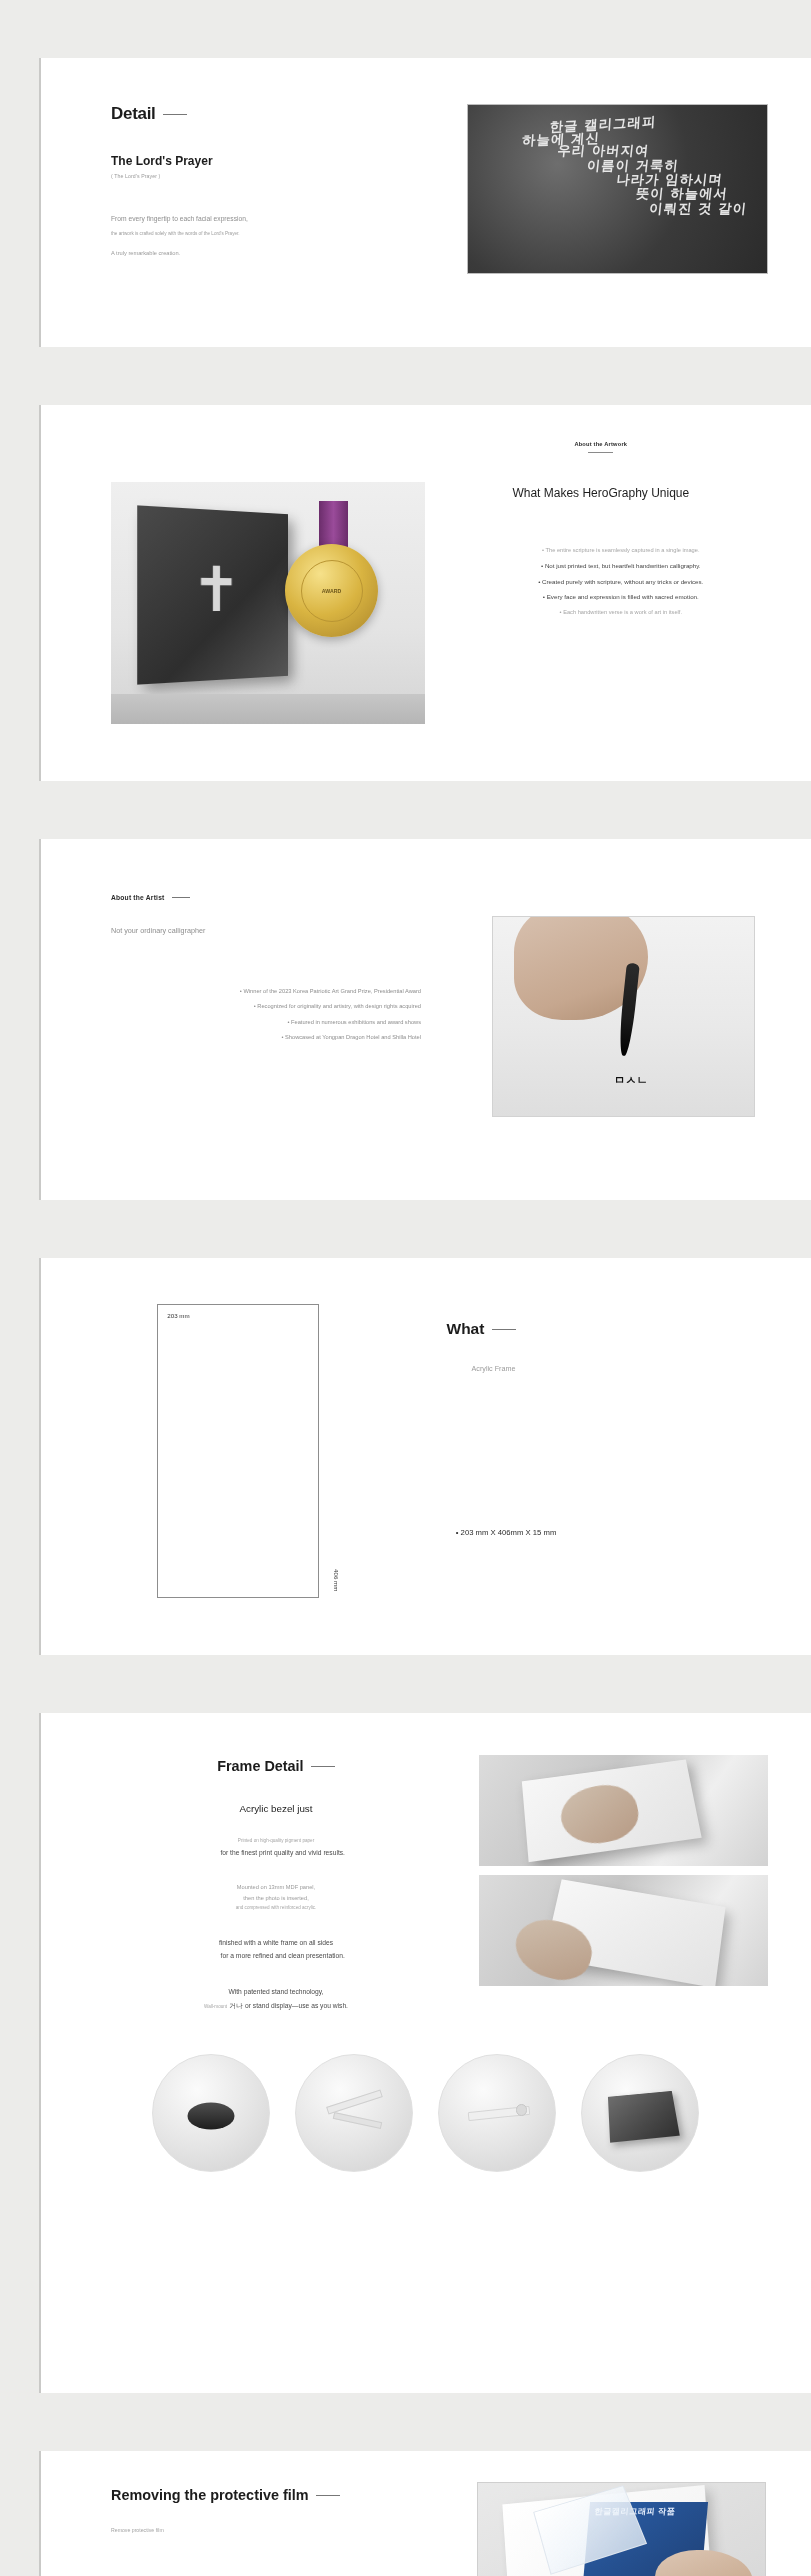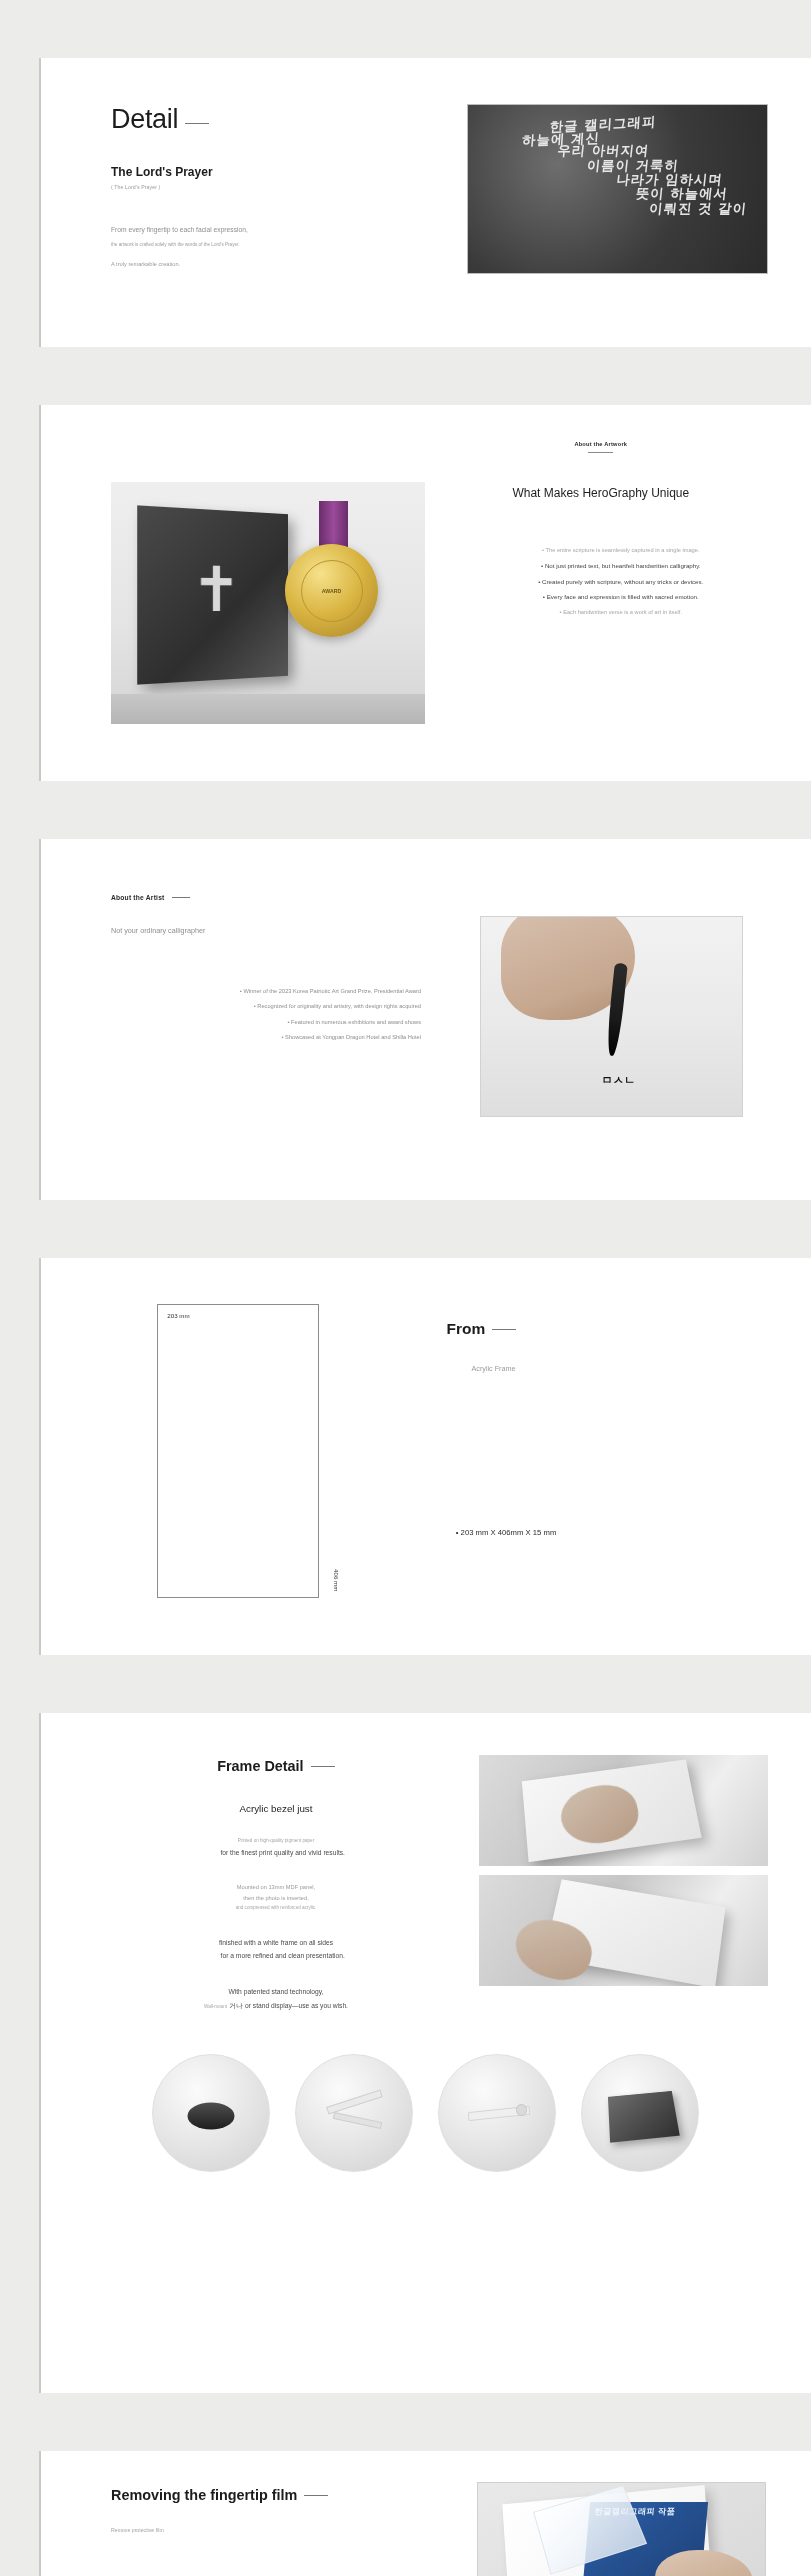--- a/index.html
+++ b/index.html
@@ -30,22 +30,22 @@
   }
   .gap { height:58px; }
 
   
   .sec1 { width:773px; height:289px; margin-left:39px; }
   .sec1-inner { display:flex; height:100%; }
   .sec1-left { width:397px; padding:46px 0 0 72px; }
   .sec1-right { flex:1; padding:46px 44px 0 0; display:flex; justify-content:flex-end; }
 
   h1.big {
-    font-size:27px;
-    font-weight:400;
+    font-size:17px;
+    font-weight:700;
     color:#1c1c1c;
     margin:0 0 0 0;
     letter-spacing:-0.3px;
     display:inline-block;
   }
   .rule {
     display:inline-block;
     width:24px;
     height:1px;
     background:#777;
@@ -166,21 +166,21 @@
     color:#8d8d8d;
     line-height:2.55;
   }
   .bullets li.dark { color:#444; }
   .bullets li.faint { color:#a6a6a6; font-size:5.7px; }
 
   
   .sec3 { width:773px; height:361px; margin-left:39px; }
   .sec3-inner { display:flex; height:100%; }
   .sec3-left { width:428px; padding:54px 0 0 72px; }
-  .sec3-right { flex:1; padding:77px 57px 0 0; display:flex; justify-content:center;}
+  .sec3-right { flex:1; padding:77px 57px 0 0; display:flex; justify-content:flex-end;}
   .artist-photo {
     width:263px; height:201px;
     background:linear-gradient(180deg,#f2f2f2 0%,#e9e9e9 55%,#dedede 100%);
     border:0.5px solid #d2d2d2;
     position:relative; overflow:hidden;
   }
   .hand {
     position:absolute; left:20.6px; top:-15.5px;
     width:134px;height:118px;border-radius:48% 52% 60% 40%;
     background:linear-gradient(160deg,#d9c3b2,#c6a78f 70%,#b08f74);
@@ -434,21 +434,21 @@
 
   <section class="card sec4">
     <div class="sec4-inner">
       <div class="sec4-left">
         <div class="dim-box">
           <div class="dim-w">203 mm</div>
           <div class="dim-h">406 mm</div>
         </div>
       </div>
       <div class="sec4-right">
-        <h2 class="size-title">From</h2><span class="rule"></span>
+        <h2 class="size-title">What</h2><span class="rule"></span>
         <div class="size-sub">Acrylic Frame</div>
         <div class="size-spec">•  203 mm X 406mm X 15 mm</div>
       </div>
     </div>
   </section>
 
   <div class="gap"></div>
 
   <section class="card sec5">
     <div class="sec5-top">
@@ -510,21 +510,21 @@
           <div class="shape4"></div>
         </div>
     </div>
   </section>
 
   <div class="gap"></div>
 
   <section class="card sec6">
     <div class="sec6-inner">
       <div class="sec6-left">
-        <h2 class="remove-title">Removing the fingertip film</h2><span class="rule"></span>
+        <h2 class="remove-title">Removing the protective film</h2><span class="rule"></span>
         <div class="rm-small">Remove protective film</div>
         <div class="rm-line">Peel off the film from all sides and the front.</div>
       </div>
       <div class="sec6-right">
         <div class="film-photo">
           <div class="sheet"></div>
           <div class="blueart">한글캘리그래피 작품</div>
           <div class="peel"></div>
           <div class="hand3"></div>
         </div>

